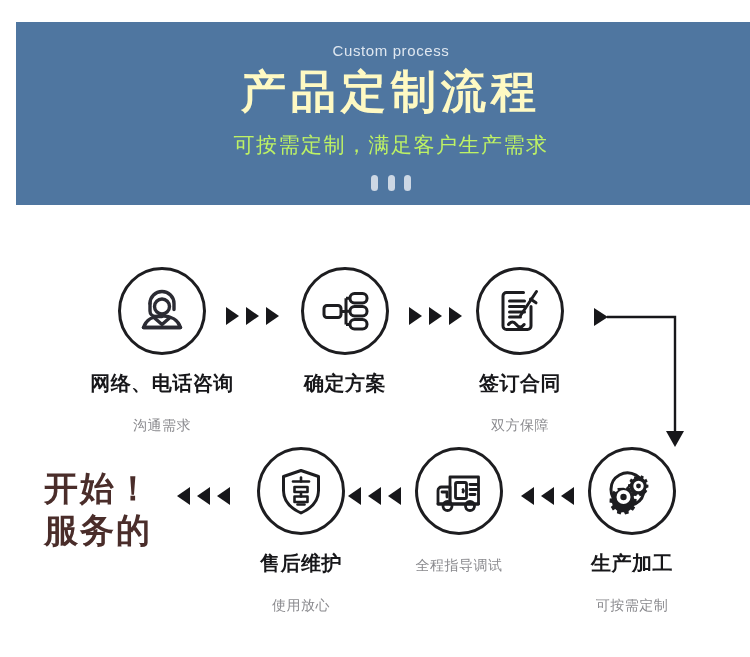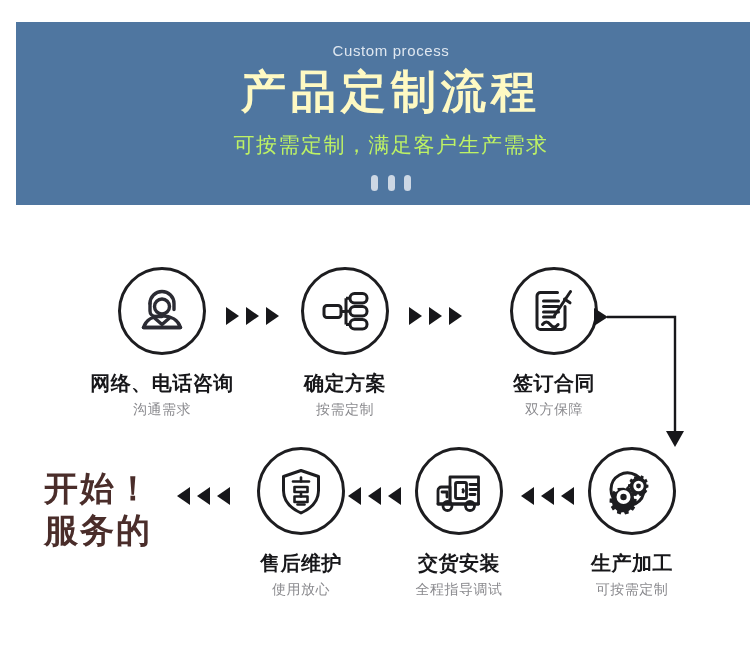--- a/index.html
+++ b/index.html
@@ -97,21 +97,21 @@
   .step-title {
     margin-top: 17px;
     font-size: 20px;
     font-weight: 700;
     letter-spacing: 0.5px;
     color: #17171a;
     line-height: 1.15;
     white-space: nowrap;
   }
   .step-sub {
-    margin-top: 6px;
+    margin-top: 22px;
     font-size: 14px;
     font-weight: 400;
     letter-spacing: 0.5px;
     color: #8a8a8e;
     line-height: 1.15;
     white-space: nowrap;
   }
 
   
   .arrows {
@@ -198,30 +198,29 @@
     <div class="circle">
       <svg width="58" height="58" viewBox="0 0 58 58" fill="none" stroke="#1d1d20" stroke-width="3" stroke-linejoin="round">
         <rect x="8" y="23.5" width="17" height="12" rx="3"></rect>
         <rect x="34" y="11.5" width="17" height="9.5" rx="4.5"></rect>
         <rect x="34" y="24.5" width="17" height="9.5" rx="4.5"></rect>
         <rect x="34" y="37.5" width="17" height="9.5" rx="4.5"></rect>
         <path d="M25 29.5h5M30 16.2v26.2M30 16.2h4M30 29.3h4M30 42.4h4"></path>
       </svg>
     </div>
     <div class="step-title">确定方案</div>
-    <div class="step-sub">按需定制</div>
   </div>
 
   <div class="arrows" style="left:409px; top:102px;">
     <span class="tri-right"></span>
     <span class="tri-right"></span>
     <span class="tri-right"></span>
   </div>
 
-  <div class="step" style="left:464px; top:62px;">
+  <div class="step" style="left:430px; top:62px;">
     <div class="circle">
       <svg width="58" height="58" viewBox="0 0 58 58" fill="none" stroke="#1d1d20" stroke-width="3" stroke-linecap="round" stroke-linejoin="round">
         <path d="M40 24.5V44a3.5 3.5 0 0 1-3.5 3.5h-21A3.5 3.5 0 0 1 12 44V14a3.5 3.5 0 0 1 3.5-3.5h17"></path>
         <path d="M18.5 19h15M18.5 24.5h15M18.5 30h15M18.5 35h11"></path>
         <path d="M17.5 42.5c2.6-3.4 5.2-3.4 7.8 0 2.6 3.4 5.2 3.4 7.8 0"></path>
         <path d="M45.5 9.5 29.5 33.5"></path>
         <path d="M39.5 17 45 20.8"></path>
       </svg>
     </div>
     <div class="step-title">签订合同</div>
@@ -276,21 +275,20 @@
         <path d="M20 15h28.5v27H20z"></path>
         <path d="M8 42h40.5"></path>
         <rect x="25.5" y="20.5" width="11" height="16" rx="1.5"></rect>
         <path d="M33 27.5a2 2 0 0 1 0 2.5"></path>
         <path d="M40 22.5h7M40 27.5h7M40 32.5h5"></path>
         <path d="M12 30h5v5"></path>
         <circle cx="17.5" cy="44" r="4.5"></circle>
         <circle cx="40" cy="44" r="4.5"></circle>
       </svg>
     </div>
-    <div class="step-title">交货安装</div>
     <div class="step-sub">全程指导调试</div>
   </div>
 
   <div class="arrows" style="left:521px; top:282px;">
     <span class="tri-left"></span>
     <span class="tri-left"></span>
     <span class="tri-left"></span>
   </div>
 
   <div class="step" style="left:542px; top:242px;">

